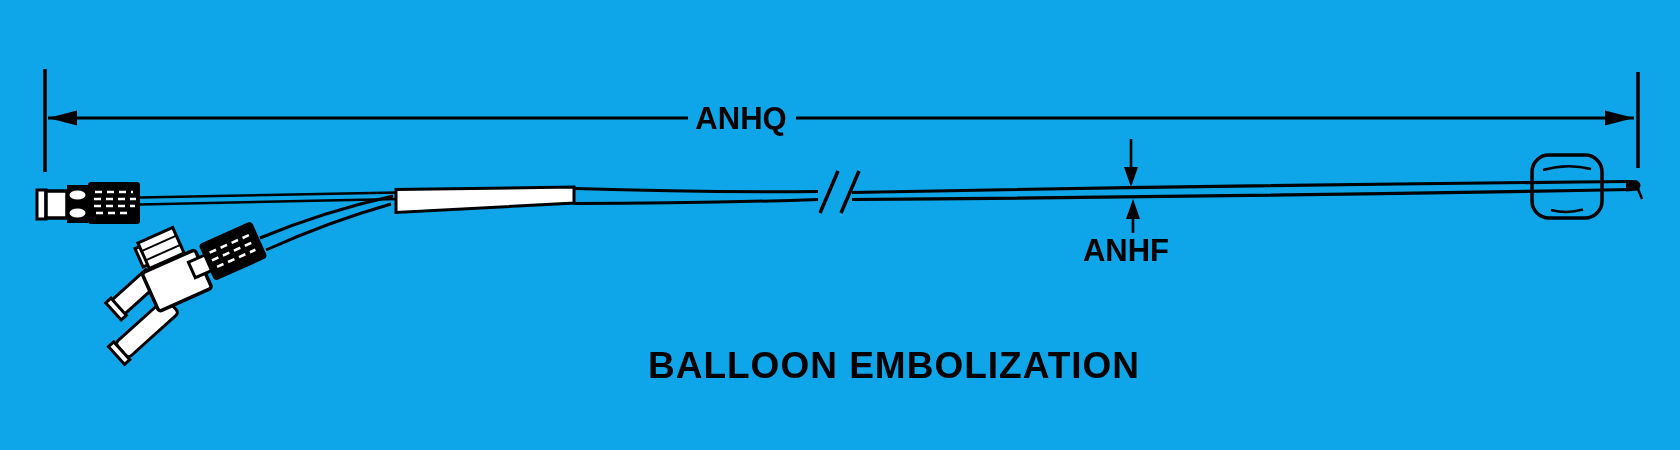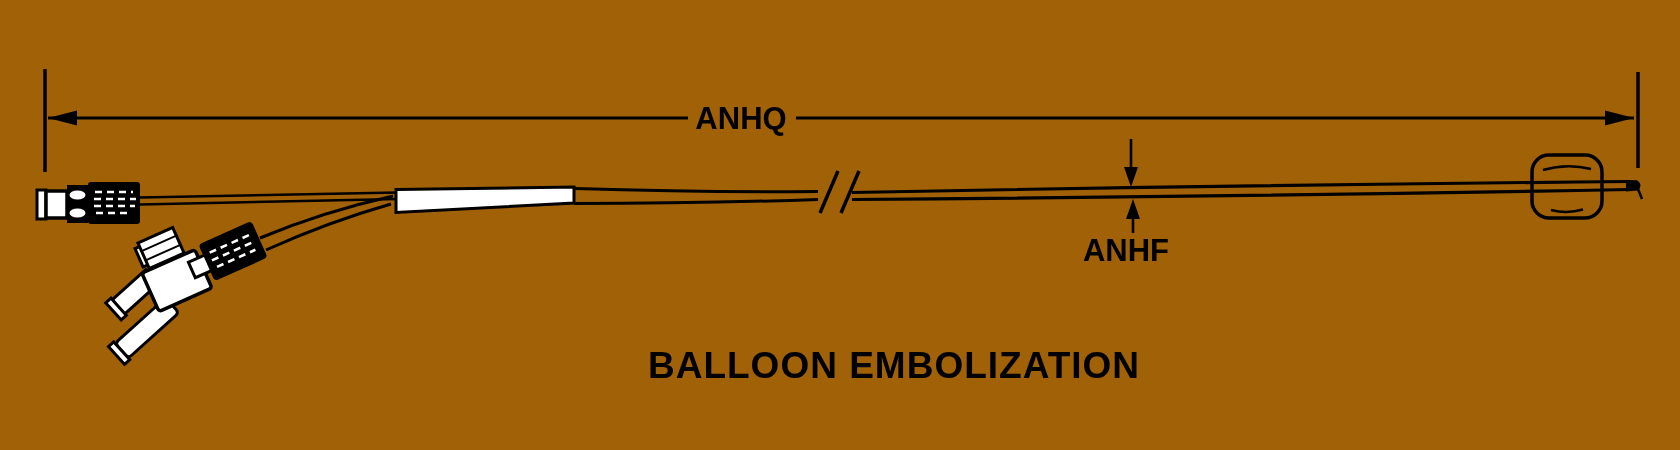--- a/index.html
+++ b/index.html
@@ -4,21 +4,21 @@
 <style>
   html, body {
     margin: 0;
     padding: 0;
     background: #ffffff;
   }
   #stage {
     position: relative;
     width: 1680px;
     height: 450px;
-    background: #a16207;
+    background: #0ea5e9;
     overflow: hidden;
     font-family: "Liberation Sans", sans-serif;
   }
   svg { display: block; }
   .ink-line   { stroke: #000000; fill: none; }
   .ink-fill   { fill: #000000; stroke: none; }
   .white-part { fill: #ffffff; stroke: #000000; }
   .hatch      { stroke: #ffffff; fill: none; stroke-dasharray: 7 5; }
   .dim-label {
     font-family: "Liberation Sans", sans-serif;

